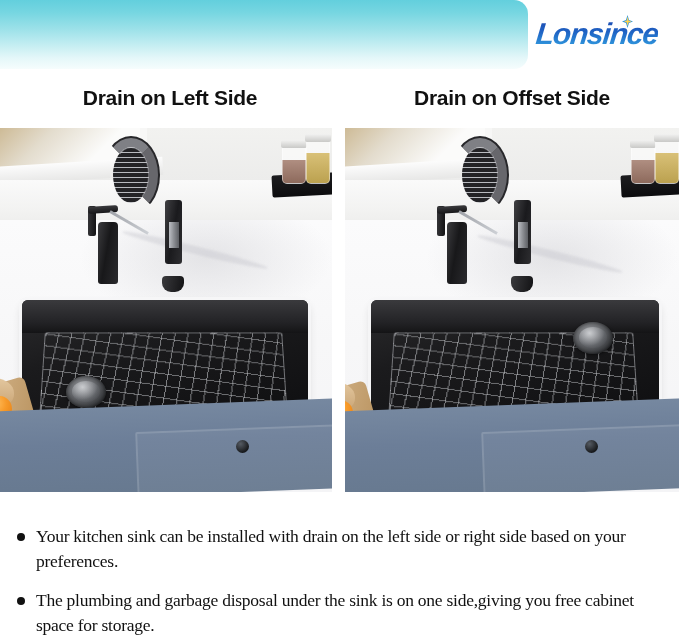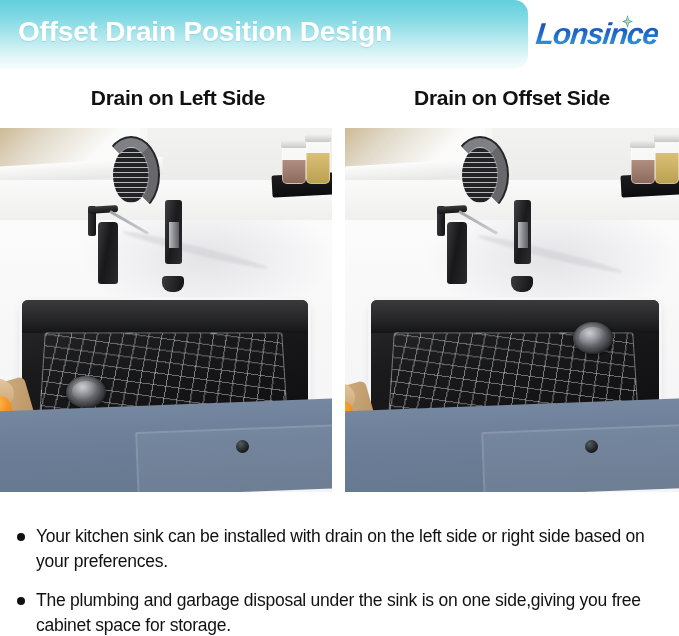--- a/index.html
+++ b/index.html
@@ -83,21 +83,21 @@
   
   .col-heading {
     position: absolute;
     top: 86px;
     font-size: 21px;
     font-weight: bold;
     color: #111111;
     text-align: center;
     letter-spacing: -0.3px;
   }
-  #heading-left  { left: 12px;   width: 332px; text-align: center; }
+  #heading-left  { left: 4px;   width: 332px; text-align: center; }
   #heading-right { left: 345px; width: 334px; }
 
   
   .photo {
     position: absolute;
     top: 128px;
     height: 364px;
     overflow: hidden;
     background: #fdfdfd;
   }
@@ -342,28 +342,27 @@
   }
   .bullet-dot {
     position: absolute;
     left: 17px;
     top: 9px;
     width: 8px;
     height: 8px;
     border-radius: 50%;
     background: #111111;
   }
-  .bullet-text { display: block; padding-right: 24px; }
+  .bullet-text { display: block; padding-right: 24px; font-family: Liberation Serif, serif; }
 </style>
 </head>
 <body>
 
 <div class="header">
   <div class="banner-bg"></div>
-  <div class="banner-title">Offset Drain Position Design</div>
 
   <div class="logo">
     <span class="logo-text">Lonsince</span>
     <svg class="logo-spark" viewBox="0 0 11 13">
       <polygon points="5.5,0 7,5 11,6.5 7,8 5.5,13 4,8 0,6.5 4,5" fill="#2f95dc"></polygon>
       <polygon points="5.5,1.5 6.5,5.5 9.5,6.5 6.5,7.5 5.5,11 4.8,7.5 2.2,6.5 4.8,5.5" fill="#ffd24d"></polygon>
     </svg>
   </div>
 </div>
 

